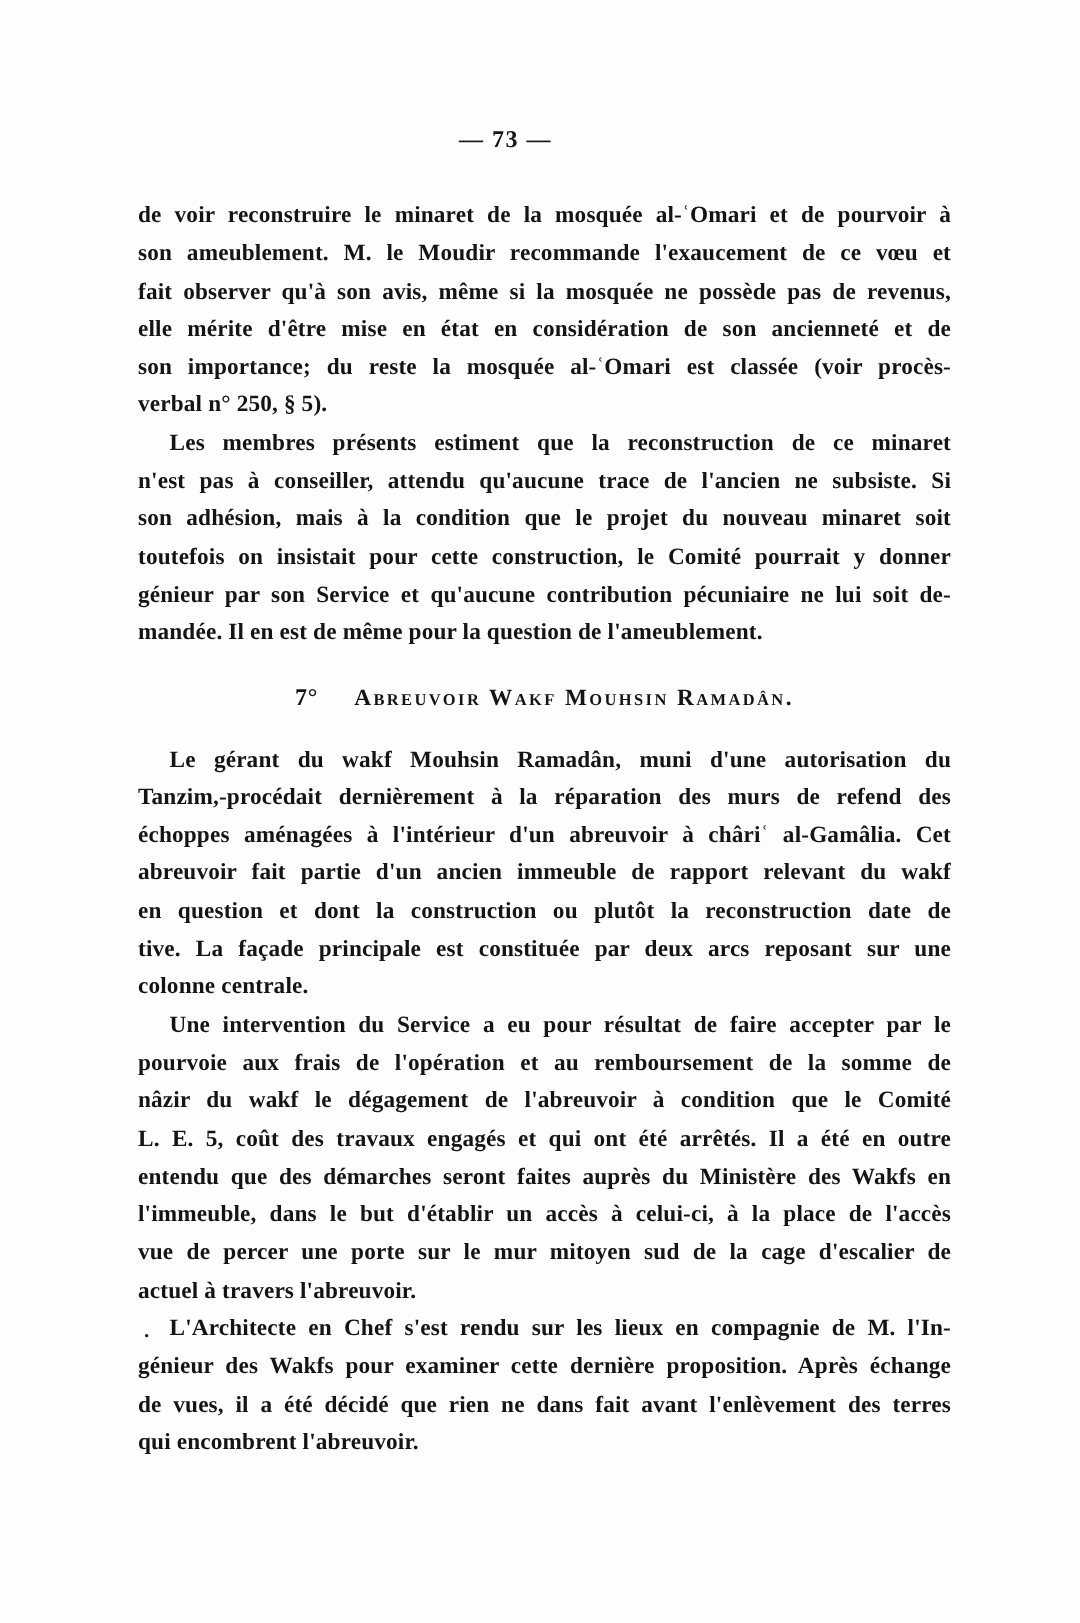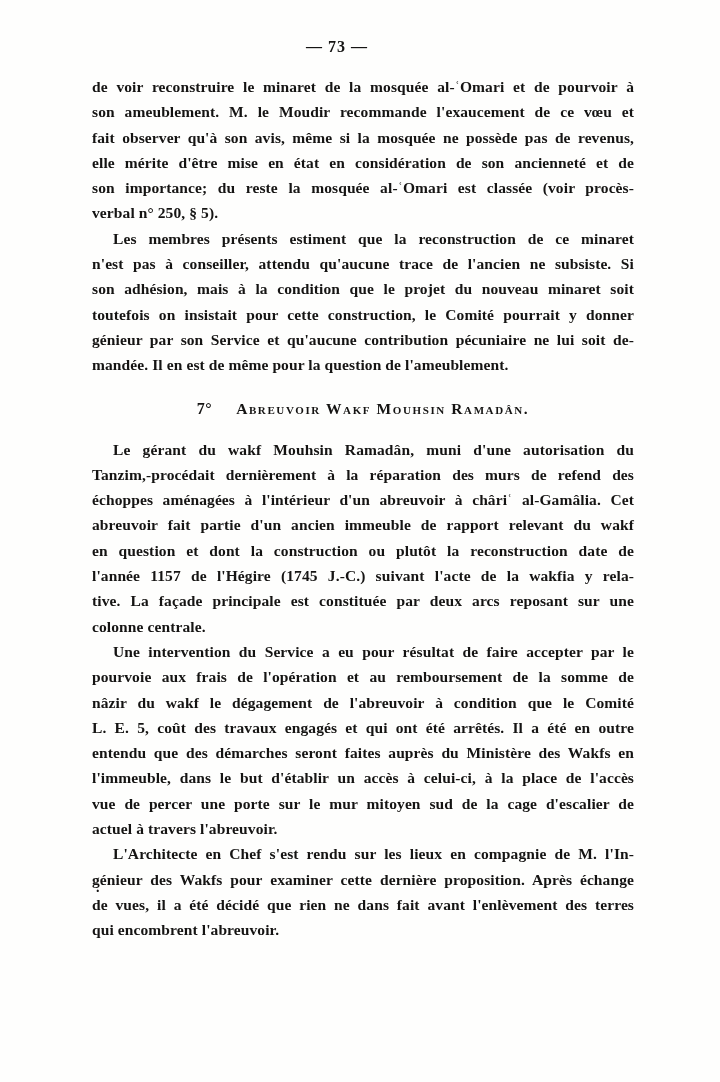--- a/index.html
+++ b/index.html
@@ -11,29 +11,29 @@
     overflow: hidden;
     font-family: "Liberation Serif", "DejaVu Serif", serif;
     font-weight: bold;
     color: #151413;
   }
   .textblock {
     margin-left: 92px;
     width: 542px;
   }
   .pagenum {
-    padding-top: 38px;
+    padding-top: 85px;
     text-align: center;
     font-size: 16px;
     letter-spacing: 1px;
     position: relative;
     left: -26px;
   }
   .para { margin: 0; padding: 0; }
-  .para.first { margin-top: 18px; }
+  .para.first { margin-top: 28px; }
   .line {
     font-size: 15.5px;
     line-height: 25.3px;
     text-align: justify;
     text-align-last: justify;
     letter-spacing: 0.1px;
   }
   .line.last {
     text-align-last: left;
   }
@@ -91,21 +91,20 @@
     <div class="heading">
       <span class="numeral">7°</span><span class="title">Abreuvoir Wakf Mouhsin Ramadân.</span>
     </div>
 
     <div class="para">
       <div class="line indent">Le gérant du wakf Mouhsin Ramadân, muni d'une autorisation du</div>
       <div class="line">Tanzim,-procédait dernièrement à la réparation des murs de refend des</div>
       <div class="line">échoppes aménagées à l'intérieur d'un abreuvoir à châriʿ al-Gamâlia. Cet</div>
       <div class="line">abreuvoir fait partie d'un ancien immeuble de rapport relevant du wakf</div>
       <div class="line">en question et dont la construction ou plutôt la reconstruction date de</div>
-      <div class="line">l'année 1157 de l'Hégire (1745 J.-C.) suivant l'acte de la wakfia y rela-</div>
       <div class="line">tive. La façade principale est constituée par deux arcs reposant sur une</div>
       <div class="line last">colonne centrale.</div>
     </div>
 
     <div class="para">
       <div class="line indent">Une intervention du Service a eu pour résultat de faire accepter par le</div>
       <div class="line">pourvoie aux frais de l'opération et au remboursement de la somme de</div>
       <div class="line">nâzir du wakf le dégagement de l'abreuvoir à condition que le Comité</div>
       <div class="line">L. E. 5, coût des travaux engagés et qui ont été arrêtés. Il a été en outre</div>
       <div class="line">entendu que des démarches seront faites auprès du Ministère des Wakfs en</div>

